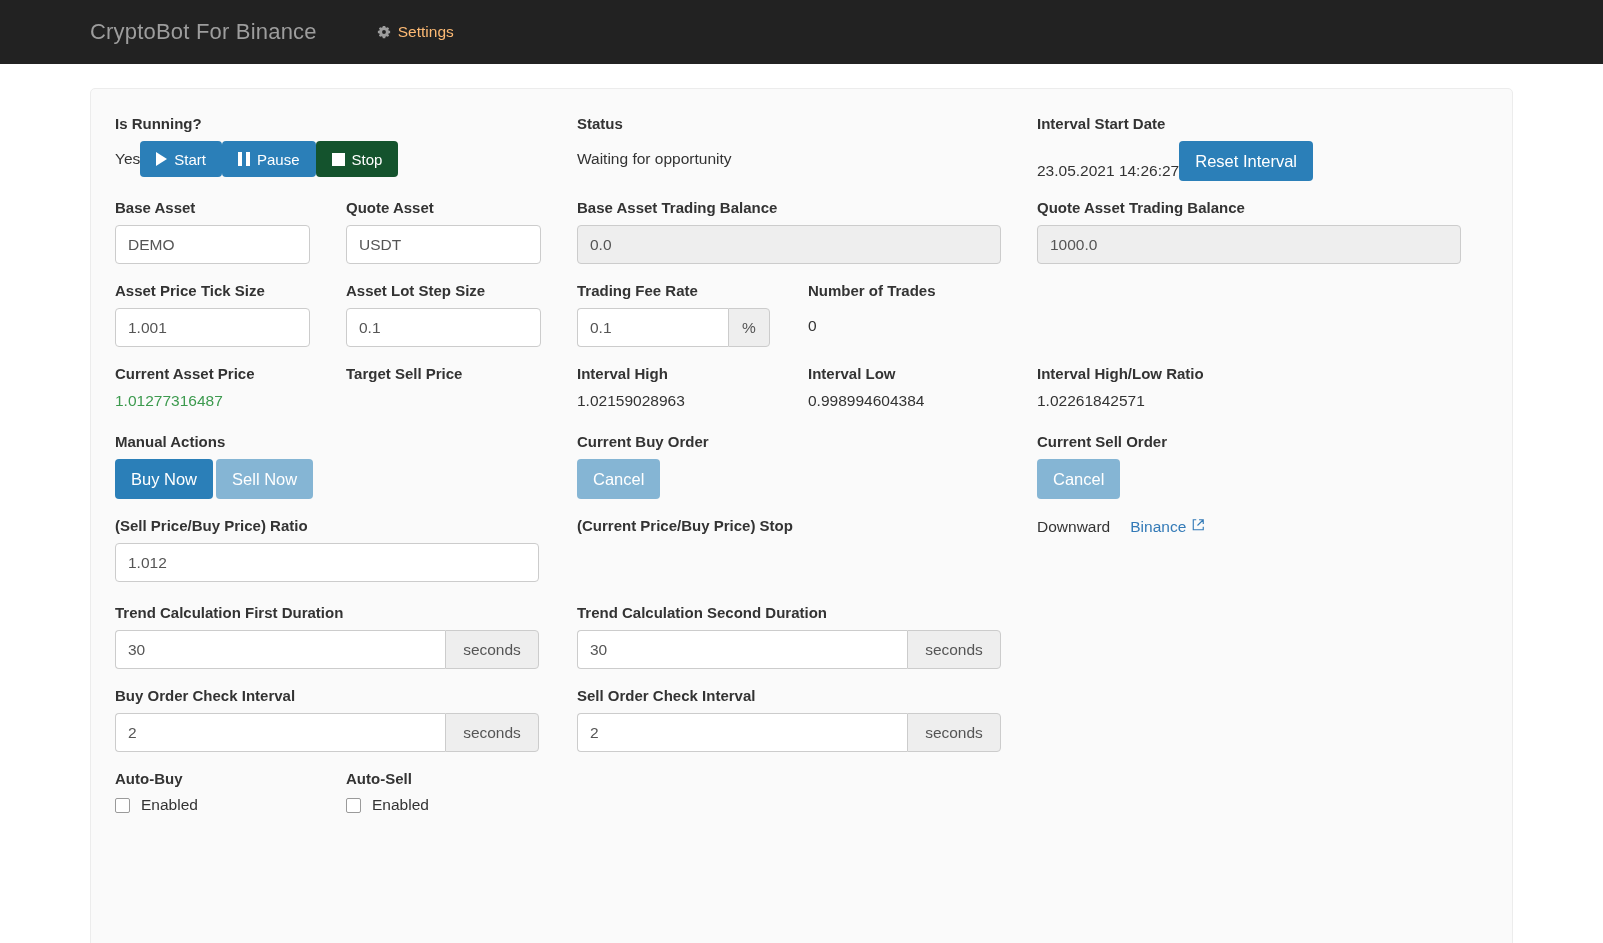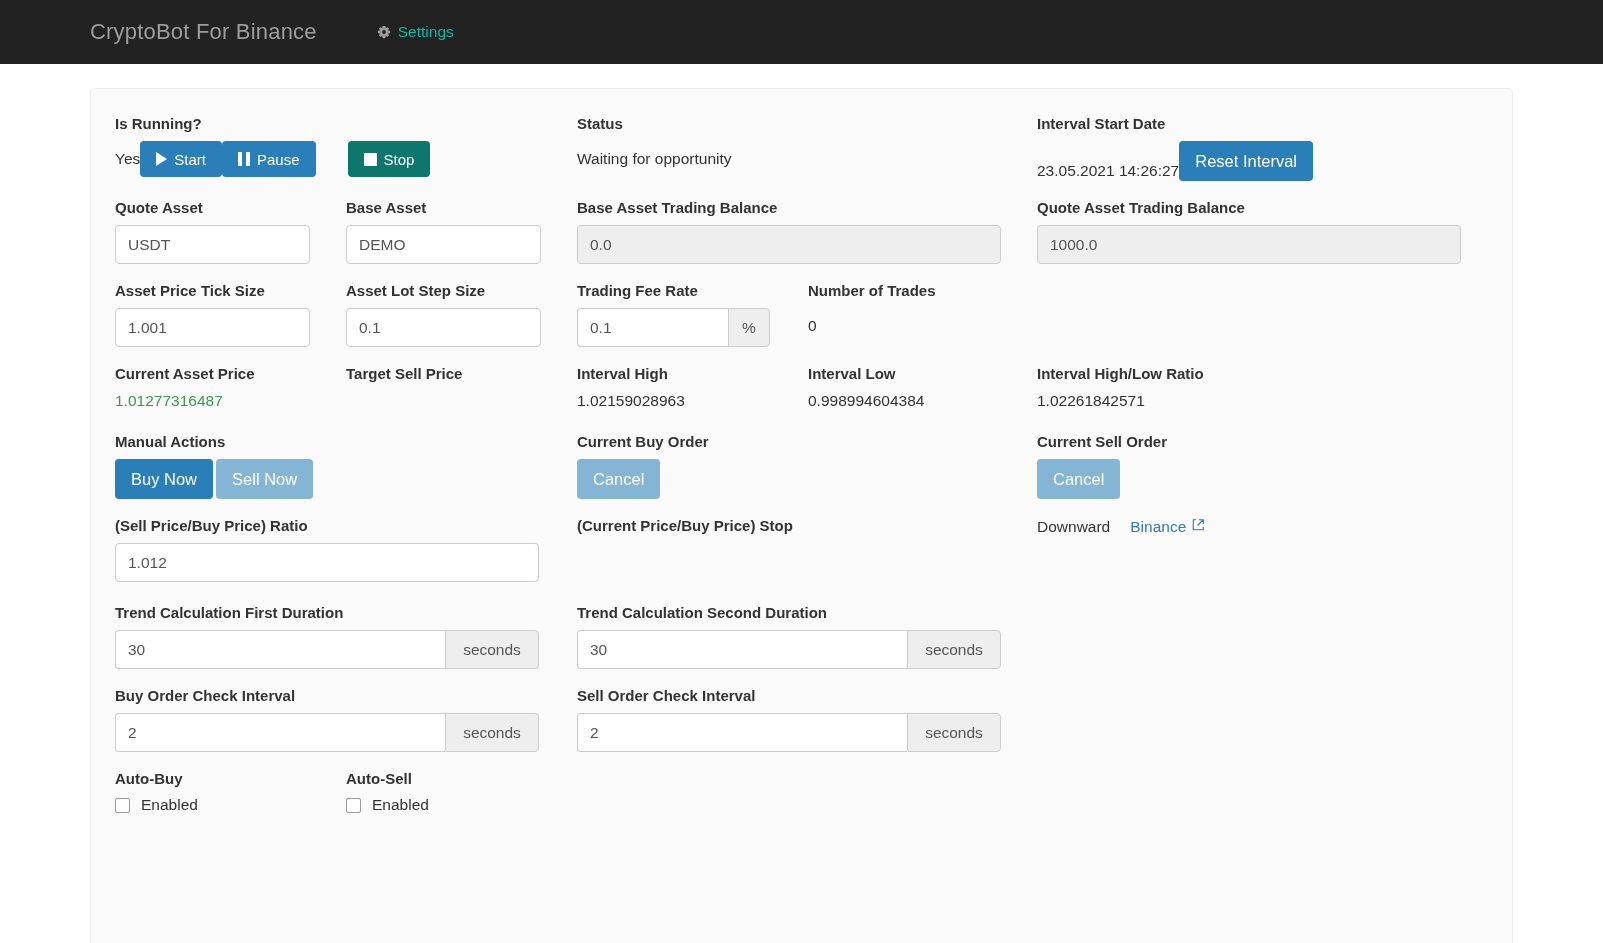--- a/index.html
+++ b/index.html
@@ -20,21 +20,21 @@
     padding-left: 90px;
     gap: 60px;
   }
   .brand {
     color: #9d9d9d;
     font-size: 22px;
     letter-spacing: .2px;
     white-space: nowrap;
   }
   .nav-link {
-    color: #14b8a6;
+    color: #fdba74;
     font-size: 15.5px;
     display: inline-flex;
     align-items: center;
     gap: 7px;
     text-decoration: none;
     cursor: pointer;
   }
   .gear {
     display: inline-block;
     width: 14px; height: 14px;
@@ -138,21 +138,21 @@
     font-family: "Liberation Sans", sans-serif;
     padding: 0 16px;
     height: 36px;
     display: inline-flex;
     align-items: center;
     gap: 7px;
     cursor: pointer;
     white-space: nowrap;
   }
   .btn-primary { background: #2b7fb8; }
-  .btn-danger  { background: #0f766e; margin-left: 32px; }
+  .btn-danger  { background: #14532d; }
   .btn-disabled { background: #85b5d4; cursor: default; }
   .btn-lg { height: 40px; font-size: 16.5px; padding: 0 16px; }
 
   .ico-play {
     width: 0; height: 0;
     border-left: 11px solid #fff;
     border-top: 7px solid transparent;
     border-bottom: 7px solid transparent;
   }
   .ico-pause {
@@ -240,26 +240,26 @@
         <button class="btn btn-primary btn-lg">
           <span>Reset Interval</span>
         </button>
       </div>
     </div>
   </div>
 
   <div class="row" style="margin-bottom:18px;">
     <div class="colA sub">
       <div class="sub-half">
+        <div class="label">Base Asset</div>
+        <input class="inp" type="text" value="DEMO" style="">
+      </div>
+      <div class="sub-half">
         <div class="label">Quote Asset</div>
         <input class="inp" type="text" value="USDT" style="">
-      </div>
-      <div class="sub-half">
-        <div class="label">Base Asset</div>
-        <input class="inp" type="text" value="DEMO" style="">
       </div>
     </div>
 
     <div class="colB">
       <div class="label">Base Asset Trading Balance</div>
       <input class="inp balance" type="text" disabled="" value="0.0" style="">
     </div>
 
     <div class="colC">
       <div class="label">Quote Asset Trading Balance</div>

